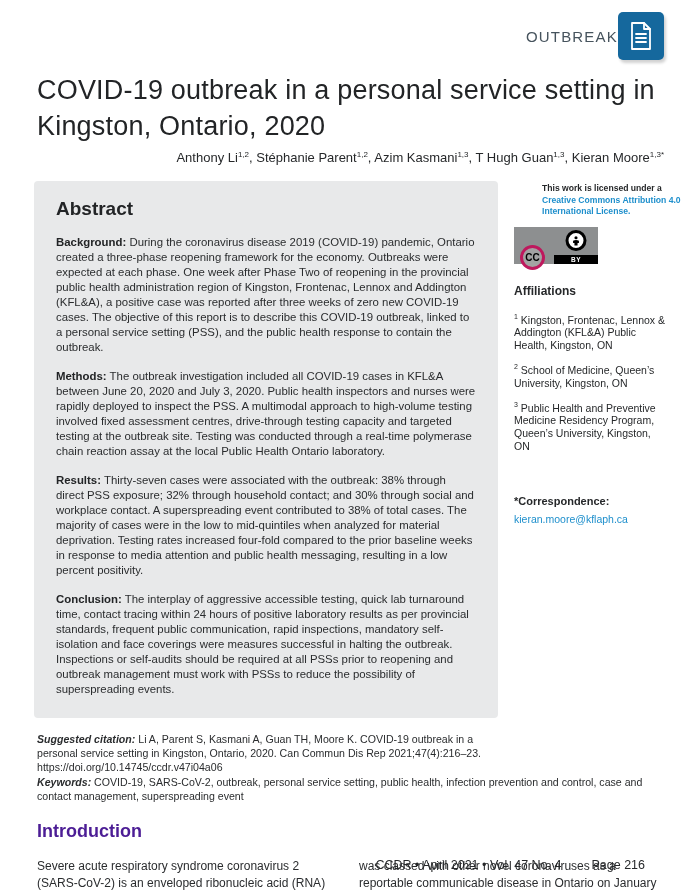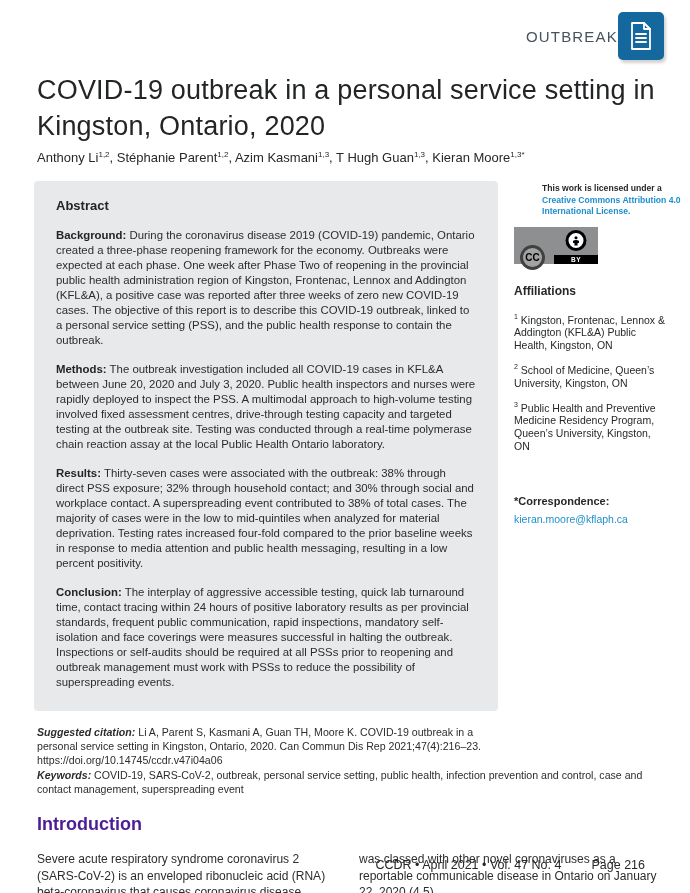--- a/index.html
+++ b/index.html
@@ -17,43 +17,43 @@
   .header-row { display: flex; justify-content: flex-end; align-items: center; gap: 0; height: 52px; }
   .outbreak-label { font-size: 15px; letter-spacing: 1.2px; color: #46535d; }
   .doc-icon {
     width: 46px; height: 48px; background: #15689d; border-radius: 5px;
     display: flex; align-items: center; justify-content: center;
     box-shadow: 2px 3px 3px rgba(0,0,0,0.18);
   }
 
   
   .title { font-size: 27px; line-height: 36px; font-weight: normal; color: #222426; margin: 10px 0 6px 3px; letter-spacing: 0.2px; }
-  .authors { font-size: 13px; color: #26282a; margin: 2px 0 16px 3px; }
+  .authors { font-size: 13px; color: #26282a; margin: 2px 0 16px 3px; text-align: right; }
   .authors sup { font-size: 8px; }
   .author:not(:last-child)::after { content: ", "; }
 
   
   .content { display: grid; grid-template-columns: 464px 1fr; column-gap: 16px; align-items: start; }
 
   
   .abstract-box { background: #e8e9ea; border-radius: 4px; padding: 17px 22px 7px 22px; }
-  .abstract-heading { font-size: 13px; font-weight: bold; color: #222426; margin-bottom: 15px; }
+  .abstract-heading { font-size: 19px; font-weight: bold; color: #222426; margin-bottom: 15px; }
   .abs-p { font-size: 11.4px; line-height: 15px; margin-bottom: 14px; color: #2a2c2e; }
   .abs-p strong { color: #222426; }
 
   
   .sidebar { padding-top: 2px; font-size: 10.5px; }
   .license-note { font-size: 8.6px; line-height: 11.5px; font-weight: bold; color: #26282a; width: 140px; margin-left: 28px; }
   .license-link { color: #1e8fcc; text-decoration: none; cursor: pointer; }
   .cc-badge {
     width: 84px; height: 37px; background: #8d8f90; margin-top: 9px;
     display: flex; align-items: center; padding-left: 6px; position: relative;
   }
   .cc-circle {
-    width: 25px; height: 25px; background: #a3a3a3; border: 3px solid #404040; border-radius: 50%;
+    width: 25px; height: 25px; background: #a3a3a3; border: 3px solid #be185d; border-radius: 50%;
     display: flex; align-items: center; justify-content: center;
     font-weight: bold; font-size: 10px; color: #000; flex: none; margin-top: 24px;
   }
   .cc-right { position: absolute; left: 40px; top: 0; right: 0; bottom: 0; }
   .cc-person {
     position: absolute; left: 50%; top: 3px; transform: translateX(-50%);
     width: 21px; height: 21px; background: #fff; border: 3px solid #000; border-radius: 50%;
     display: flex; align-items: center; justify-content: center;
   }
   .cc-by {

